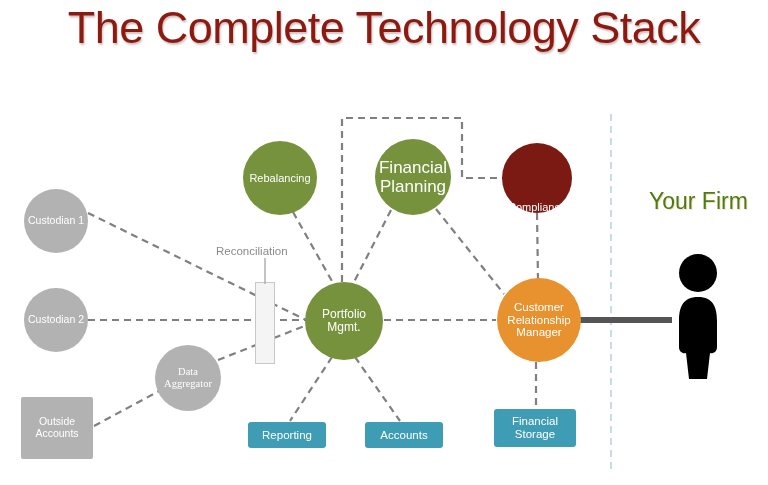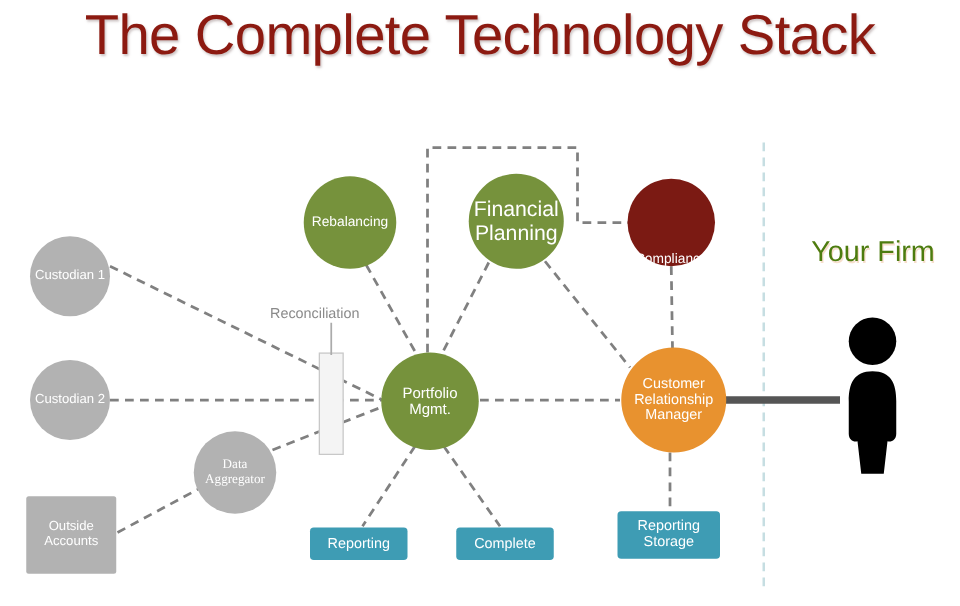--- a/index.html
+++ b/index.html
@@ -206,25 +206,25 @@
 
   <div id="n-outside" class="node gray">
     <span>Outside Accounts</span>
   </div>
 
   <div id="n-reporting" class="node teal">
     <span>Reporting</span>
   </div>
 
   <div id="n-billing" class="node teal">
-    <span>Complete</span>
+    <span>Accounts</span>
   </div>
 
   <div id="n-docstorage" class="node teal">
-    <span>Reporting Storage</span>
+    <span>Financial Storage</span>
   </div>
 
   <div id="firm-label">Your Firm</div>
 
   <svg id="person" viewBox="0 0 44 128">
     <circle cx="22" cy="20" r="19" fill="#000000"></circle>
     <path d="M22 44 C7 44 3 54 3 68 L3 94 C3 99 7 101 10 100 L13 126 L31 126 L34 100 C37 101 41 99 41 94 L41 68 C41 54 37 44 22 44 Z" fill="#000000"></path>
   </svg>
 
 </div>

